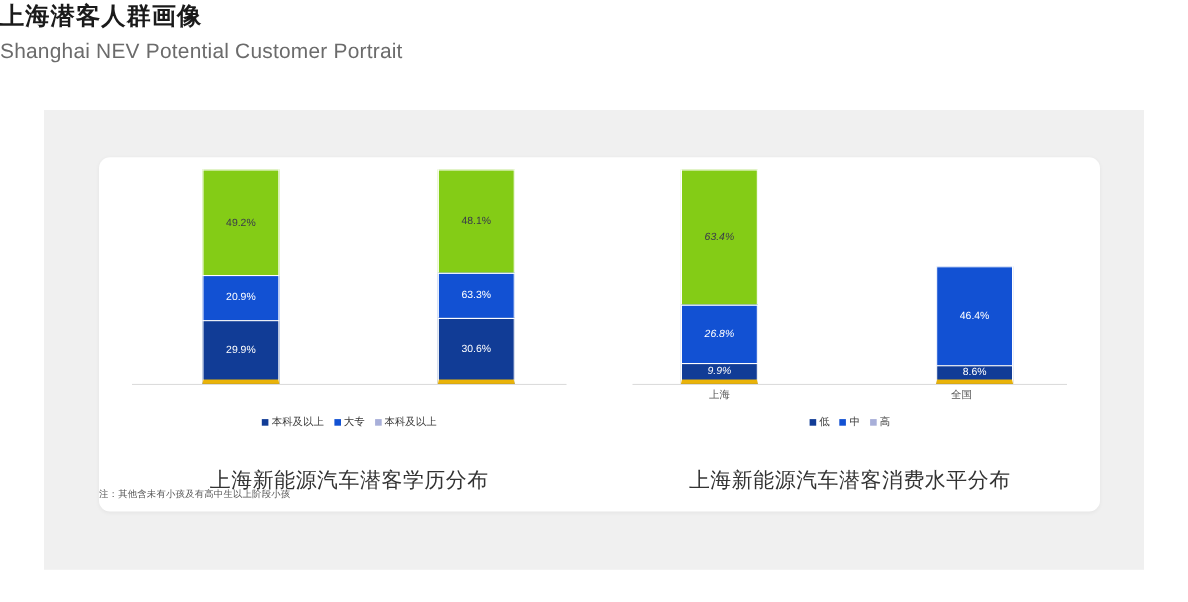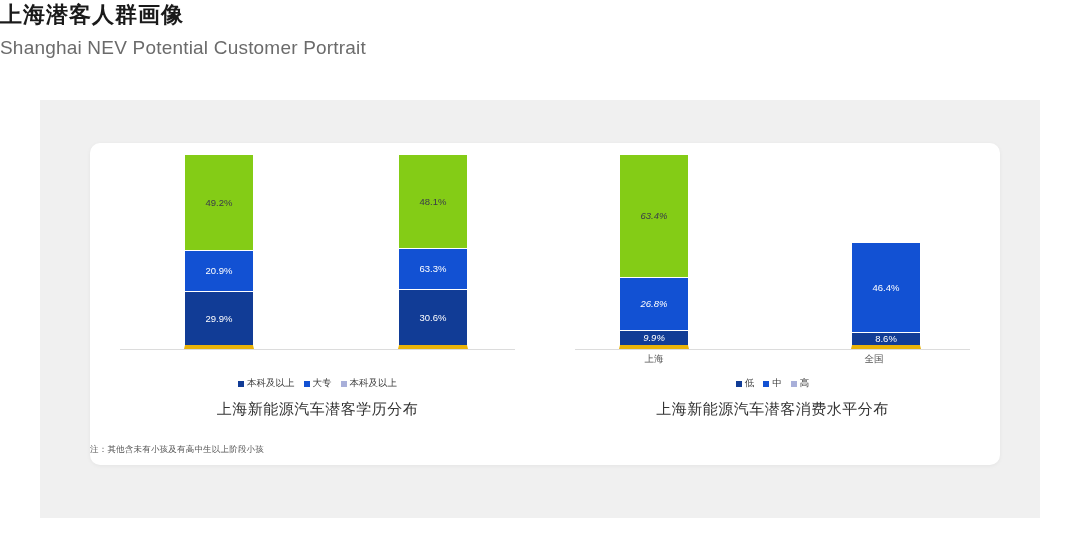--- a/index.html
+++ b/index.html
@@ -100,22 +100,22 @@
   .legend {
     display: flex; justify-content: center; align-items: center;
     gap: 9px; margin-top: 6px;
   }
   .legend-item { display: flex; align-items: center; gap: 3px; }
   .swatch { width: 6px; height: 6px; display: inline-block; }
   .legend-text { font-size: 9.5px; color: #3a3a3a; }
 
   .chart-caption {
     text-align: center;
-    font-size: 15px; color: #333;
-    margin-top: 10px; letter-spacing: .5px;
+    font-size: 19px; color: #333;
+    margin-top: 34px; letter-spacing: .5px;
   }
 
   .footnote {
     position: absolute; left: 90px; top: 444px;
     font-size: 8.5px; color: #555; letter-spacing: .2px;
   }
 </style>
 </head>
 <body>
 

